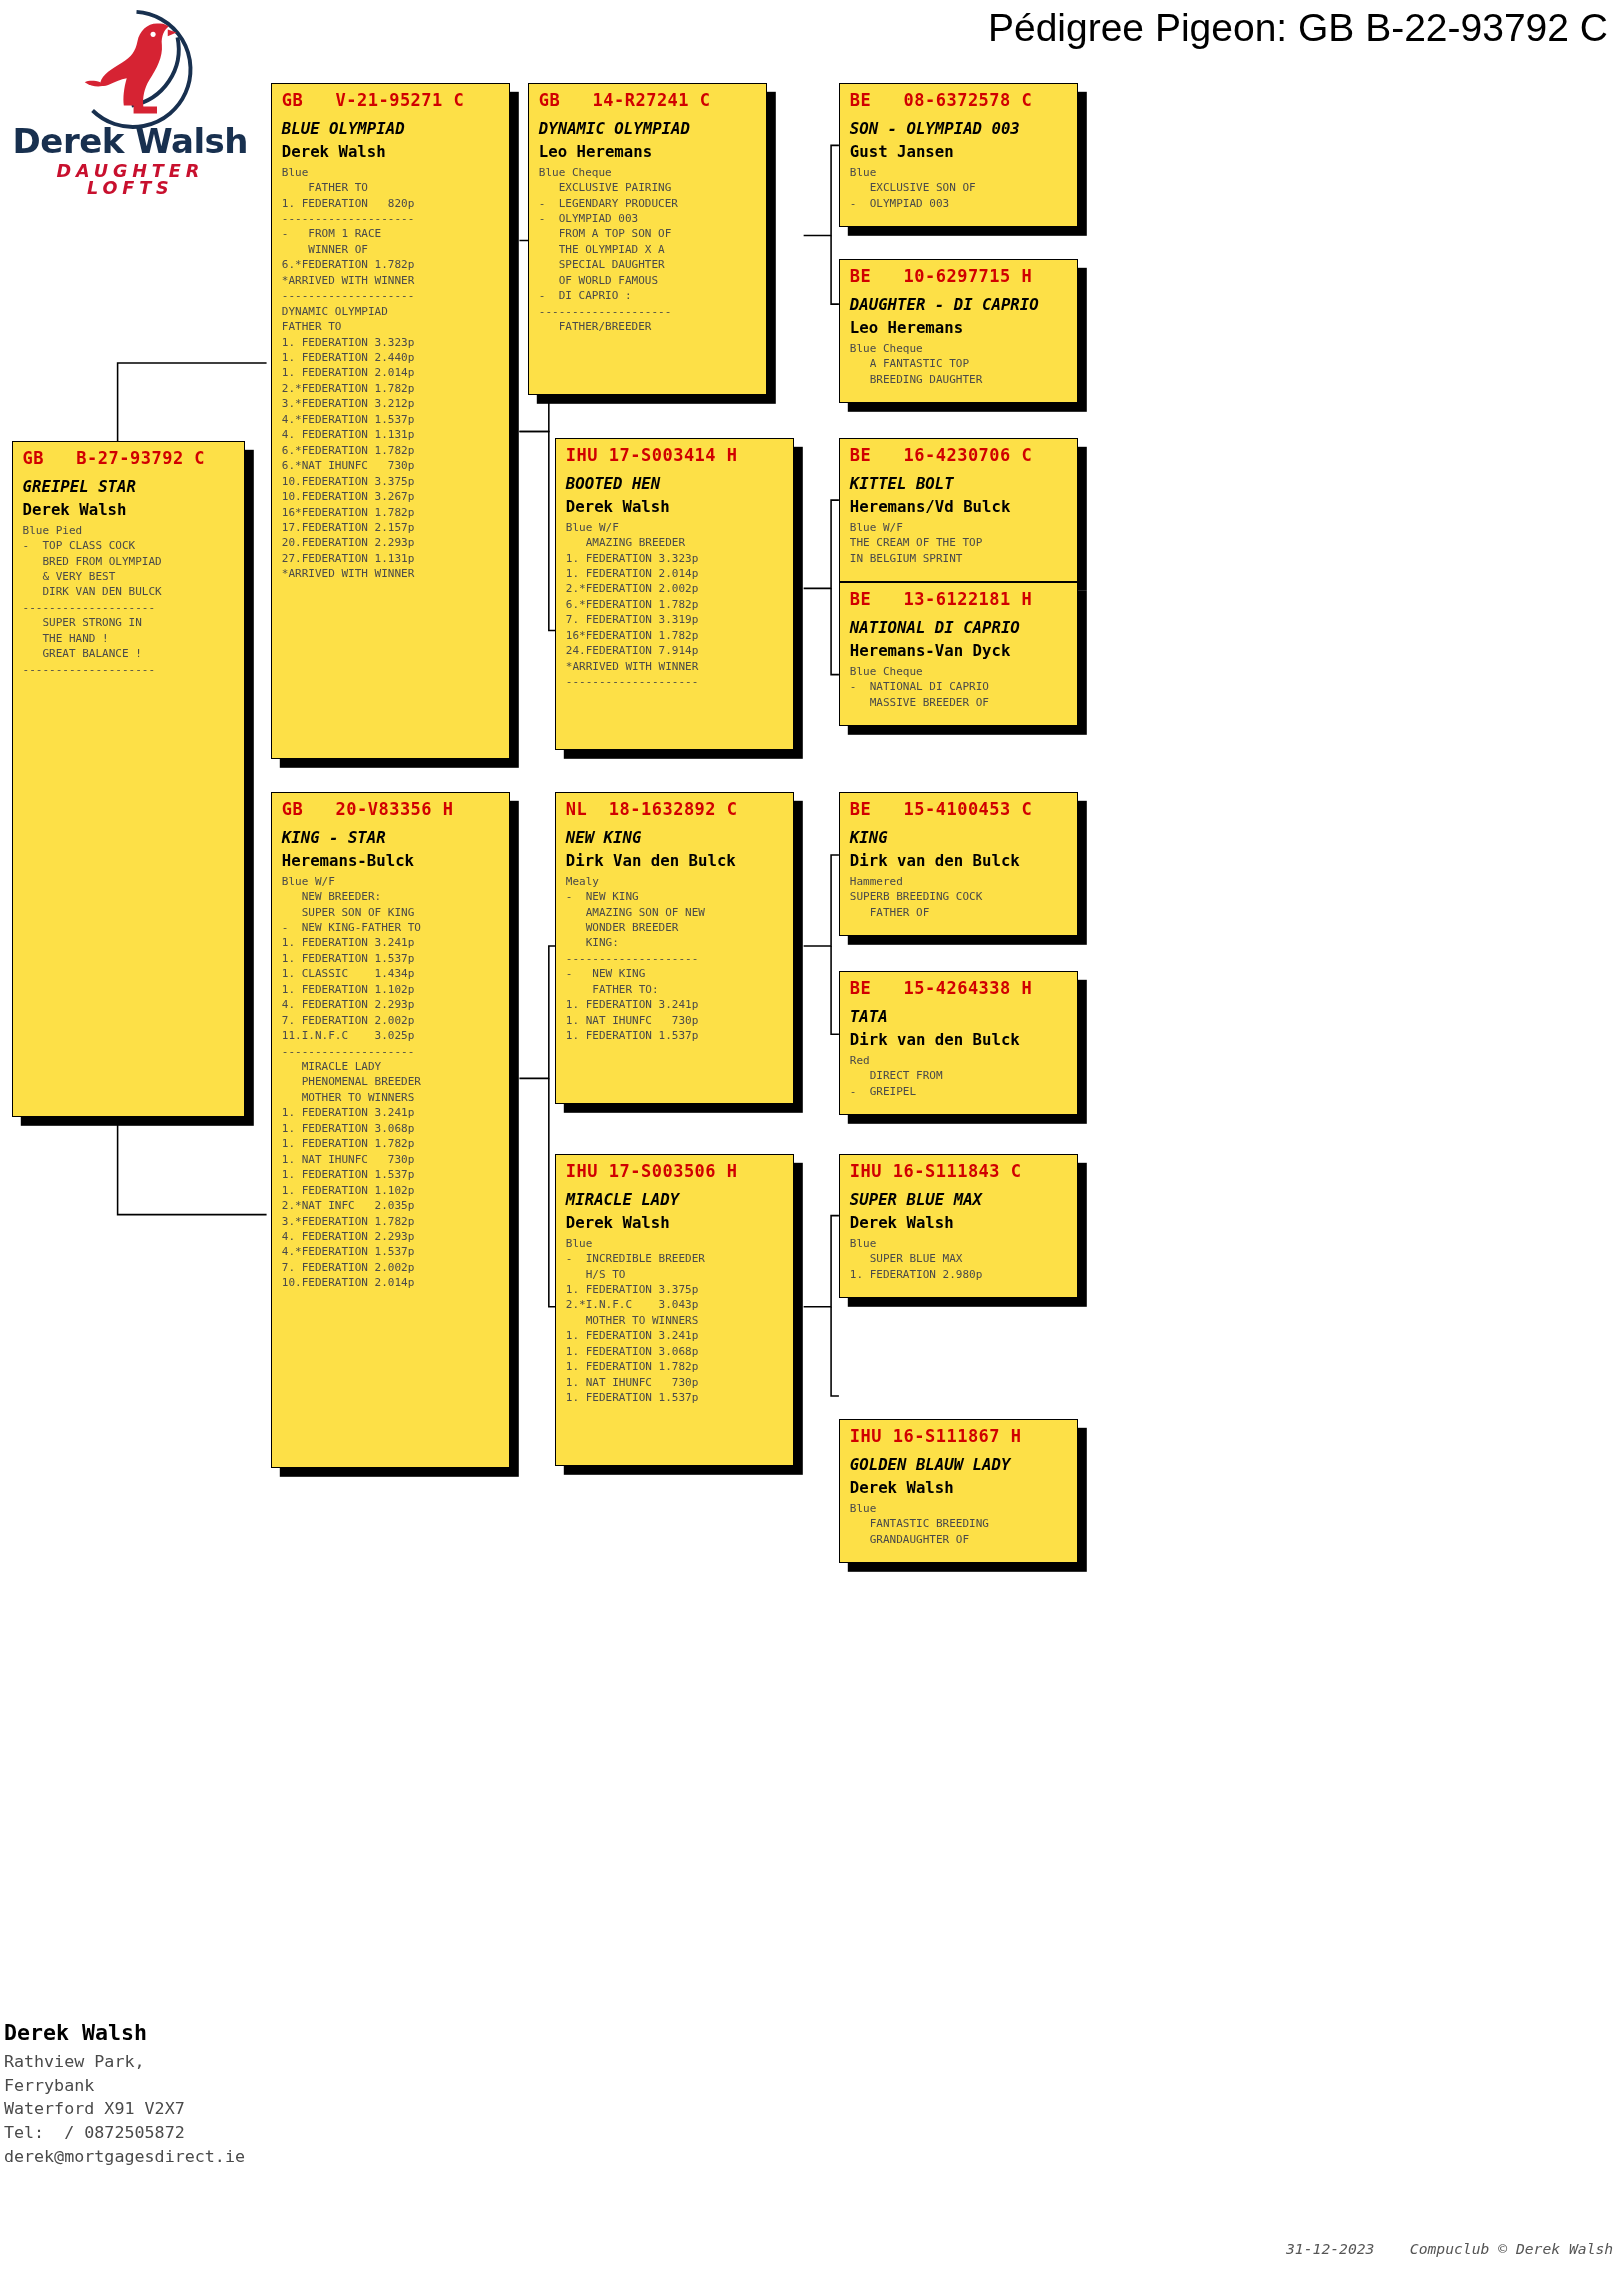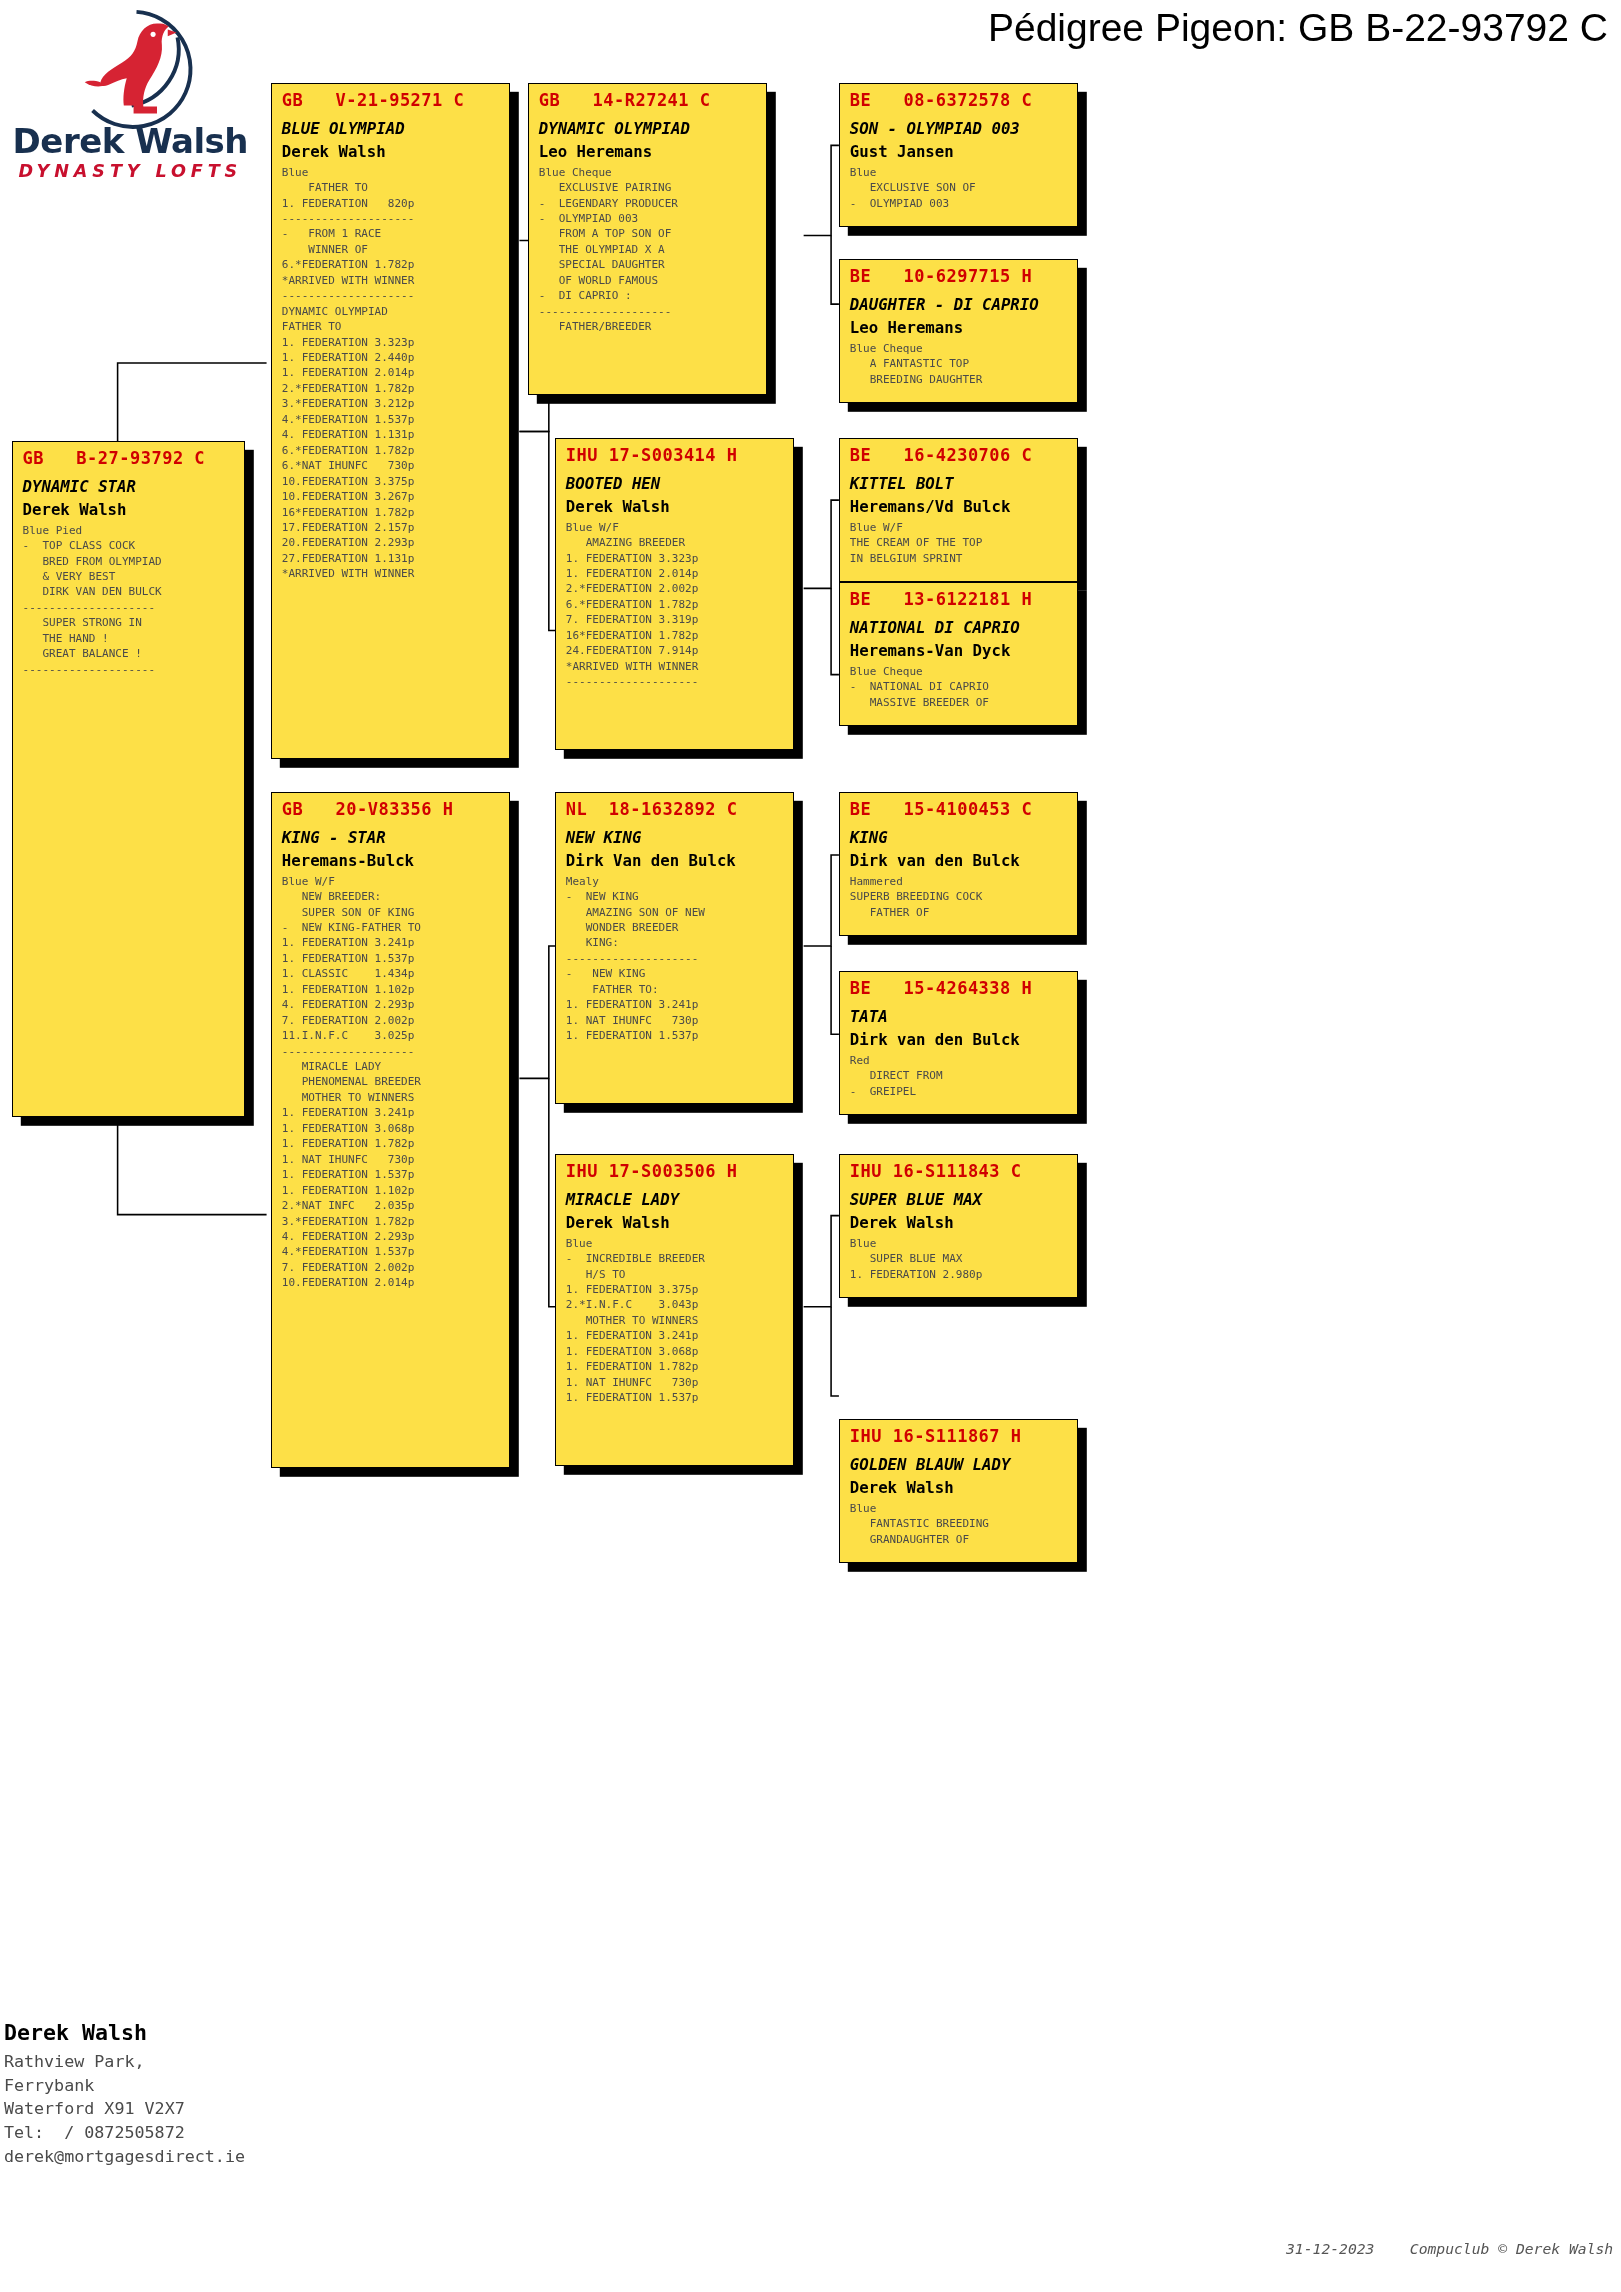--- a/index.html
+++ b/index.html
@@ -168,21 +168,21 @@
                C40 76 47 73 53 72 C50 82 49 92 50 100
                L60 100 L60 108 L84 108 L84 101 L70 101
                C69 92 71 82 76 74 C84 62 90 50 89 38
                C88 28 92 22 96 19 C92 16 88 16 84 16 Z" fill="#d62333"></path>
       <path d="M26 76 C20 74 14 74 10 76 C16 80 22 81 28 80 Z" fill="#d62333"></path>
       <circle cx="80" cy="27" r="2.6" fill="#ffffff"></circle>
       <path d="M95 22 L104 25 L95 29 Z" fill="#d62333"></path>
     </svg>
   </div>
   <div id="logo-wordmark">Derek Walsh</div>
-  <div id="logo-sub">DYNASTY LOFTS</div>
+  <div id="logo-sub">DAUGHTER LOFTS</div>
 </div>
 
 <div id="page-title">Pédigree Pigeon: GB  B-22-93792 C</div>
 
 <svg id="connectors" viewBox="0 0 1654 2339" width="1621" height="2293">
   <g stroke="#000000" stroke-width="1.6" fill="none">
 
     <path d="M 120 667 L 120 370 L 272 370"></path>
     <path d="M 120 1140 L 120 1239 L 272 1239"></path>
 
@@ -202,21 +202,21 @@
     <path d="M 820 965 L 848 965 L 848 872 L 856 872"></path>
     <path d="M 848 965 L 848 1055 L 856 1055"></path>
 
     <path d="M 820 1333 L 848 1333 L 848 1240 L 856 1240"></path>
     <path d="M 848 1333 L 848 1424 L 856 1424"></path>
   </g>
 </svg>
 
 <div class="card" style="left:11.8px; top:441px; width:233px; height:676px;">
   <div class="card-ring">GB   B-27-93792 C</div>
-  <div class="card-name">DYNAMIC STAR</div>
+  <div class="card-name">GREIPEL STAR</div>
   <div class="card-breeder">Derek Walsh</div>
   <div class="card-lines">Blue Pied
 -  TOP CLASS COCK
    BRED FROM OLYMPIAD
    &amp; VERY BEST
    DIRK VAN DEN BULCK
 --------------------
    SUPER STRONG IN
    THE HAND !
    GREAT BALANCE !

